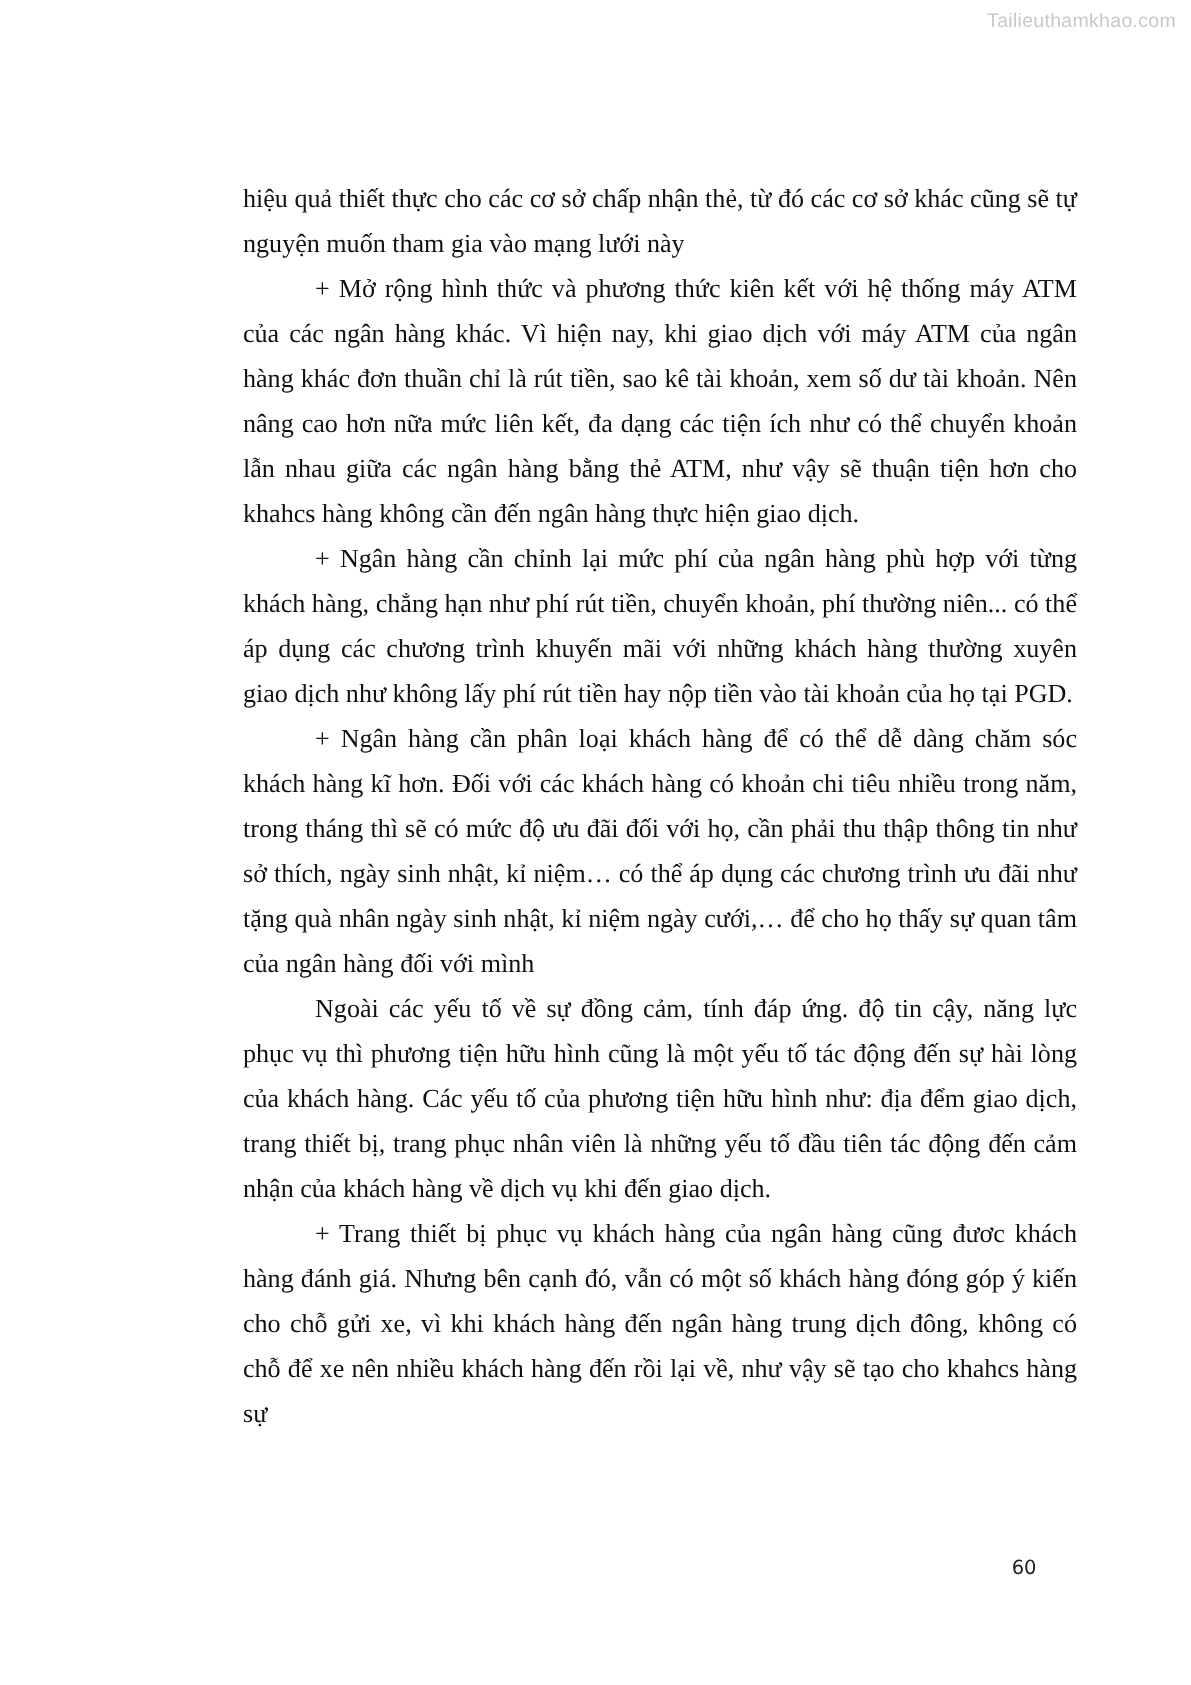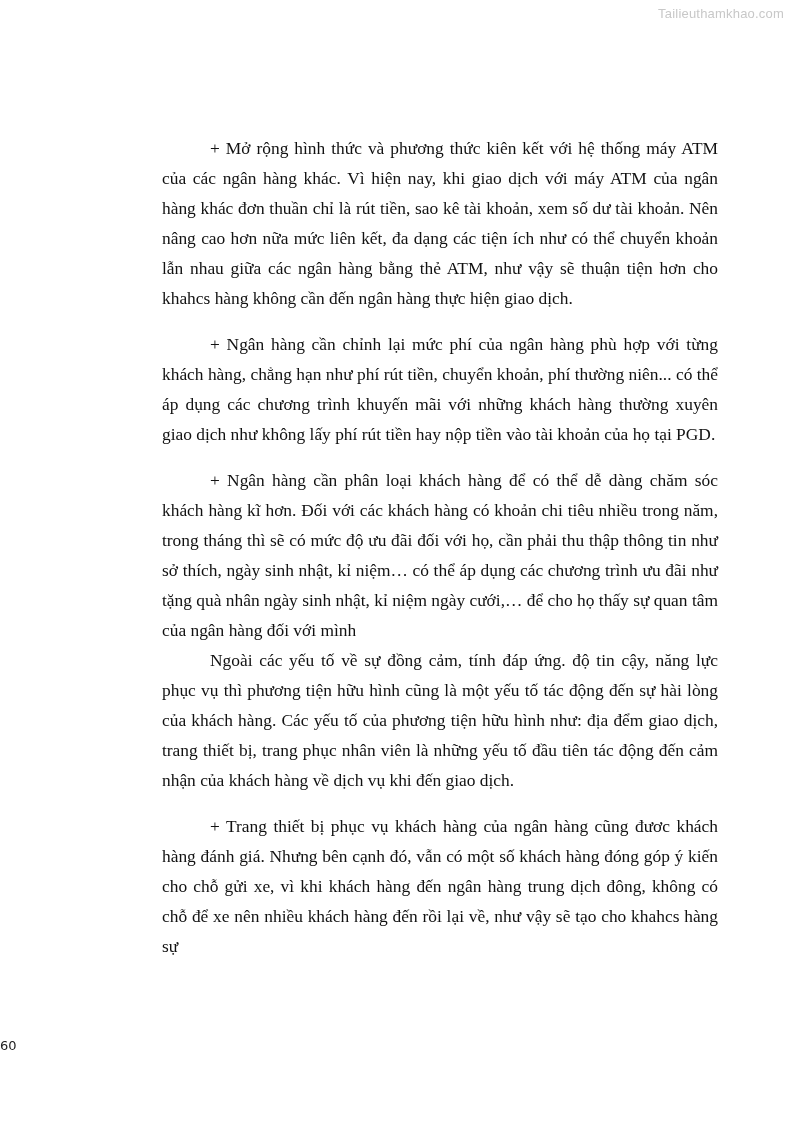--- a/index.html
+++ b/index.html
@@ -9,36 +9,37 @@
     font-family:"Liberation Sans", sans-serif; font-size:13px;
     color:#c8c8c8; letter-spacing:0.2px;text-align:right;
   }
   .content {
     position:absolute; left:162px; top:117px; width:556px;
     font-family:"Liberation Serif", serif; font-size:17.4px;
     line-height:30px; color:#111;
   }
   .p { margin:0; text-align:justify; text-align-last:left; }
   .indent { text-indent:48px; }
-  .plus-indent { text-indent:48px;margin-top:16px; }
+  .plus-indent { text-indent:48px; }
   .heading { position:relative; margin:0; }
   .bullet {
     position:absolute; left:-26px; top:8px; width:14px; height:14px;
   }
   .page-num {
-    position:absolute; top:1038px; left:0; width:667px; text-align:left;
-    font-family:"DejaVu Sans", sans-serif; font-size:13px; color:#222;
+    position:absolute; top:1038px; left:0; width:667px; text-align:right;
+    font-family:"DejaVu Sans", sans-serif; font-size:13px; color:#222;padding-left:24px;
   }
 </style>
 </head>
 <body>
 
 <div class="watermark">Tailieuthamkhao.com</div>
 
 <div class="content">
+  <p class="p">hiệu quả thiết thực cho các cơ sở chấp nhận thẻ, từ đó các cơ sở khác cũng sẽ tự nguyện muốn tham gia vào mạng lưới này</p>
   <p class="p plus-indent">+ Mở rộng hình thức và phương thức kiên kết với hệ thống máy ATM của các ngân hàng khác. Vì hiện nay, khi giao dịch với máy ATM của ngân hàng khác đơn thuần chỉ là rút tiền, sao kê tài khoản, xem số dư tài khoản. Nên nâng cao hơn nữa mức liên kết, đa dạng các tiện ích như có thể chuyển khoản lẫn nhau giữa các ngân hàng bằng thẻ ATM, như vậy sẽ thuận tiện hơn cho khahcs hàng không cần đến ngân hàng thực hiện giao dịch.</p>
   <p class="p plus-indent">+ Ngân hàng cần chỉnh lại mức phí của ngân hàng phù hợp với từng khách hàng, chẳng hạn như phí rút tiền, chuyển khoản, phí thường niên... có thể áp dụng các chương trình khuyến mãi với những khách hàng thường xuyên giao dịch như không lấy phí rút tiền hay nộp tiền vào tài khoản của họ tại PGD.</p>
   <p class="p plus-indent">+ Ngân hàng cần phân loại khách hàng để có thể dễ dàng chăm sóc khách hàng kĩ hơn. Đối với các khách hàng có khoản chi tiêu nhiều trong năm, trong tháng thì sẽ có mức độ ưu đãi đối với họ, cần phải thu thập thông tin như sở thích, ngày sinh nhật, kỉ niệm… có thể áp dụng các chương trình ưu đãi như tặng quà nhân ngày sinh nhật, kỉ niệm ngày cưới,… để cho họ thấy sự quan tâm của ngân hàng đối với mình</p>
 
 
   <p class="p indent">Ngoài các yếu tố về sự đồng cảm, tính đáp ứng. độ tin cậy, năng lực phục vụ thì phương tiện hữu hình cũng là một yếu tố tác động đến sự hài lòng của khách hàng. Các yếu tố của phương tiện hữu hình như: địa đểm giao dịch, trang thiết bị, trang phục nhân viên là những yếu tố đầu tiên tác động đến cảm nhận của khách hàng về dịch vụ khi đến giao dịch.</p>
   <p class="p plus-indent">+ Trang thiết bị phục vụ khách hàng của ngân hàng cũng đươc khách hàng đánh giá. Nhưng bên cạnh đó, vẫn có một số khách hàng đóng góp ý kiến cho chỗ gửi xe, vì khi khách hàng đến ngân hàng trung dịch đông, không có chỗ để xe nên nhiều khách hàng đến rồi lại về, như vậy sẽ tạo cho khahcs hàng sự</p>
 </div>
 
 <div class="page-num">60</div>

